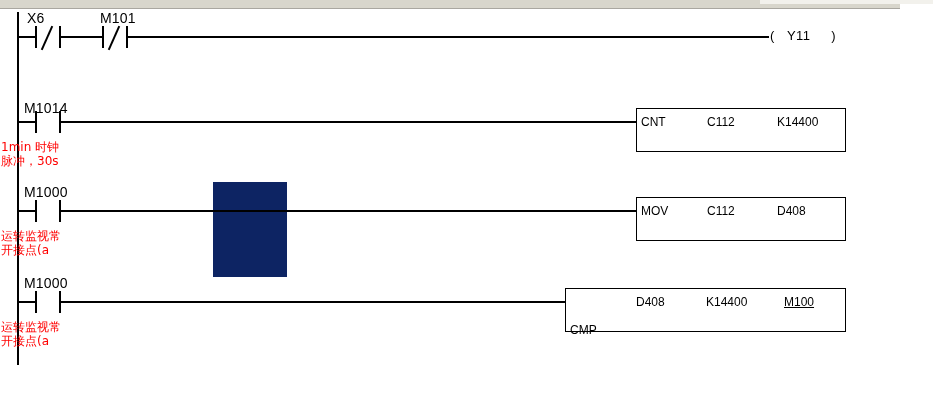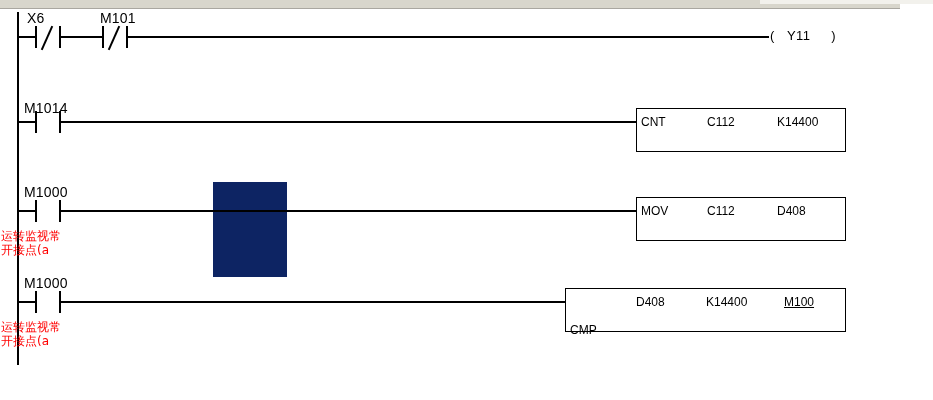--- a/index.html
+++ b/index.html
@@ -188,20 +188,22 @@
   <div class="wire" style="left:18px; top:121px; width:17px;"></div>
 
   <div class="dev-label" style="left:24px; top:100px;">M1014</div>
   <div class="contact" style="left:35px; top:111px;">
     <div class="bar bar-l"></div>
     <div class="bar bar-r"></div>
   </div>
 
   <div class="wire" style="left:61px; top:121px; width:575px;"></div>
 
+  <div class="comment" style="left:1px; top:140px;">1min 时钟
+脉冲，30s</div>
 
   <div class="inst-box" style="left:636px; top:108px; width:210px;">
     <div class="inst-field" style="left:4px;">CNT</div>
     <div class="inst-field" style="left:70px;">C112</div>
     <div class="inst-field" style="left:140px;">K14400</div>
   </div>
 
   <div class="wire" style="left:18px; top:210px; width:17px;"></div>
 
   <div class="dev-label" style="left:24px; top:184px;">M1000</div>

